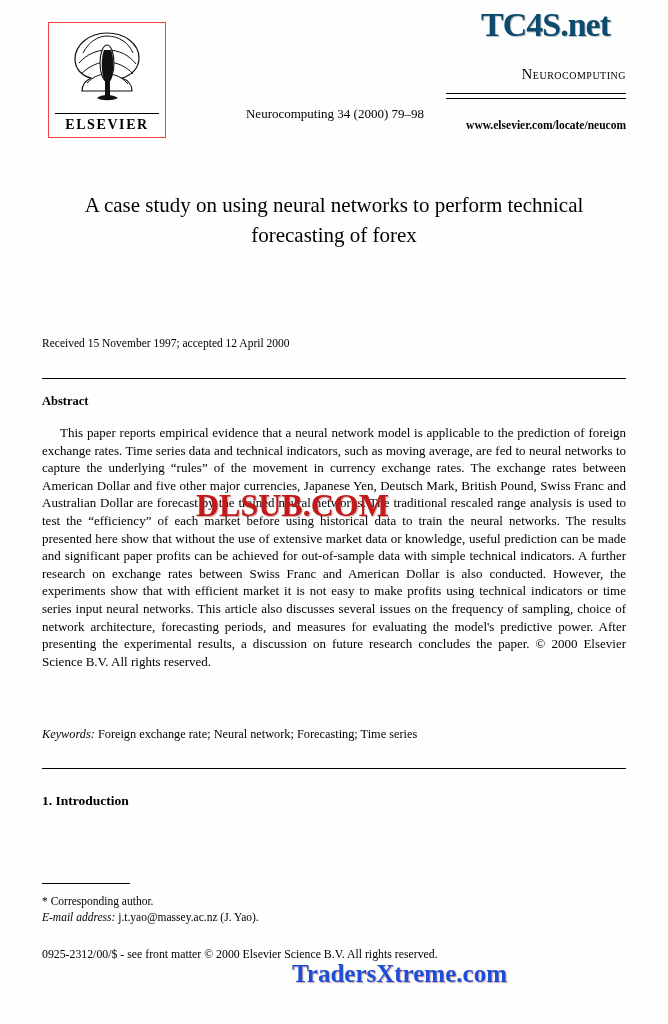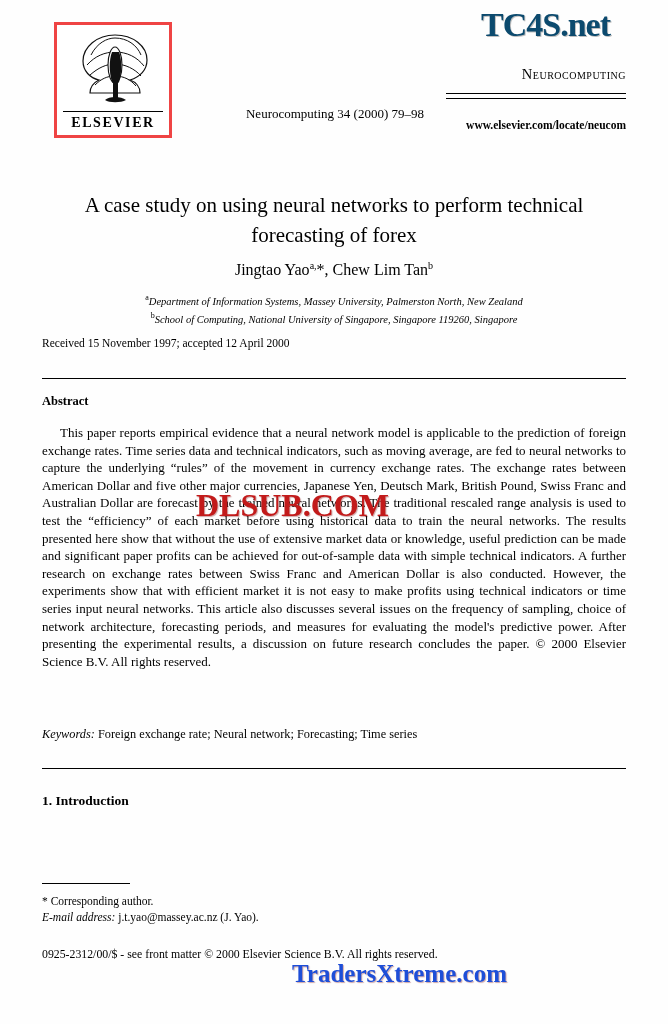--- a/index.html
+++ b/index.html
@@ -26,25 +26,25 @@
   
   .header {
     position: absolute;
     left: 42px;
     top: 18px;
     width: 584px;
     height: 128px;
   }
   .elsevier-logo {
     position: absolute;
-    left: 12px;
+    left: 6px;
     top: 4px;
     width: 118px;
     height: 116px;
-    border: 3px solid #ef4444;
+    border: 1px solid #ef4444;
     box-sizing: border-box;
     background: #fff;
   }
   .tree-box {
     position: absolute;
     left: 0; top: 0;
     width: 100%;
     height: 88px;
     overflow: hidden;
   }
@@ -310,26 +310,21 @@
     <div class="journal-ref">Neurocomputing 34 (2000) 79–98</div>
 
     <div class="journal-name">Neurocomputing</div>
     <div class="dbl-rule r1"></div>
     <div class="dbl-rule r2"></div>
     <div class="journal-url">www.elsevier.com/locate/neucom</div>
   </div>
 
   <div class="title">A case study on using neural networks to perform technical forecasting of forex</div>
 
-  <div class="authors" id="authors">Jingtao Yao<sup>a,</sup>*, Chew Lim Tan<sup>b</sup></div>
-
-  <div class="affil">
-    <div id="affil-a"><sup>a</sup>Department of Information Systems, Massey University, Palmerston North, New Zealand</div>
-    <div id="affil-b"><sup>b</sup>School of Computing, National University of Singapore, Singapore 119260, Singapore</div>
-  </div>
+
 
   <div class="received">Received 15 November 1997; accepted 12 April 2000</div>
 
   <div class="hr-top"></div>
 
   <div class="abstract-head">Abstract</div>
   <div class="abstract-body">This paper reports empirical evidence that a neural network model is applicable to the prediction of foreign exchange rates. Time series data and technical indicators, such as moving average, are fed to neural networks to capture the underlying “rules” of the movement in currency exchange rates. The exchange rates between American Dollar and five other major currencies, Japanese Yen, Deutsch Mark, British Pound, Swiss Franc and Australian Dollar are forecast by the trained neural networks. The traditional rescaled range analysis is used to test the “efficiency” of each market before using historical data to train the neural networks. The results presented here show that without the use of extensive market data or knowledge, useful prediction can be made and significant paper profits can be achieved for out-of-sample data with simple technical indicators. A further research on exchange rates between Swiss Franc and American Dollar is also conducted. However, the experiments show that with efficient market it is not easy to make profits using technical indicators or time series input neural networks. This article also discusses several issues on the frequency of sampling, choice of network architecture, forecasting periods, and measures for evaluating the model's predictive power. After presenting the experimental results, a discussion on future research concludes the paper. © 2000 Elsevier Science B.V. All rights reserved.</div>
 
   <div class="keywords">
     <span class="kw-label">Keywords:</span>

